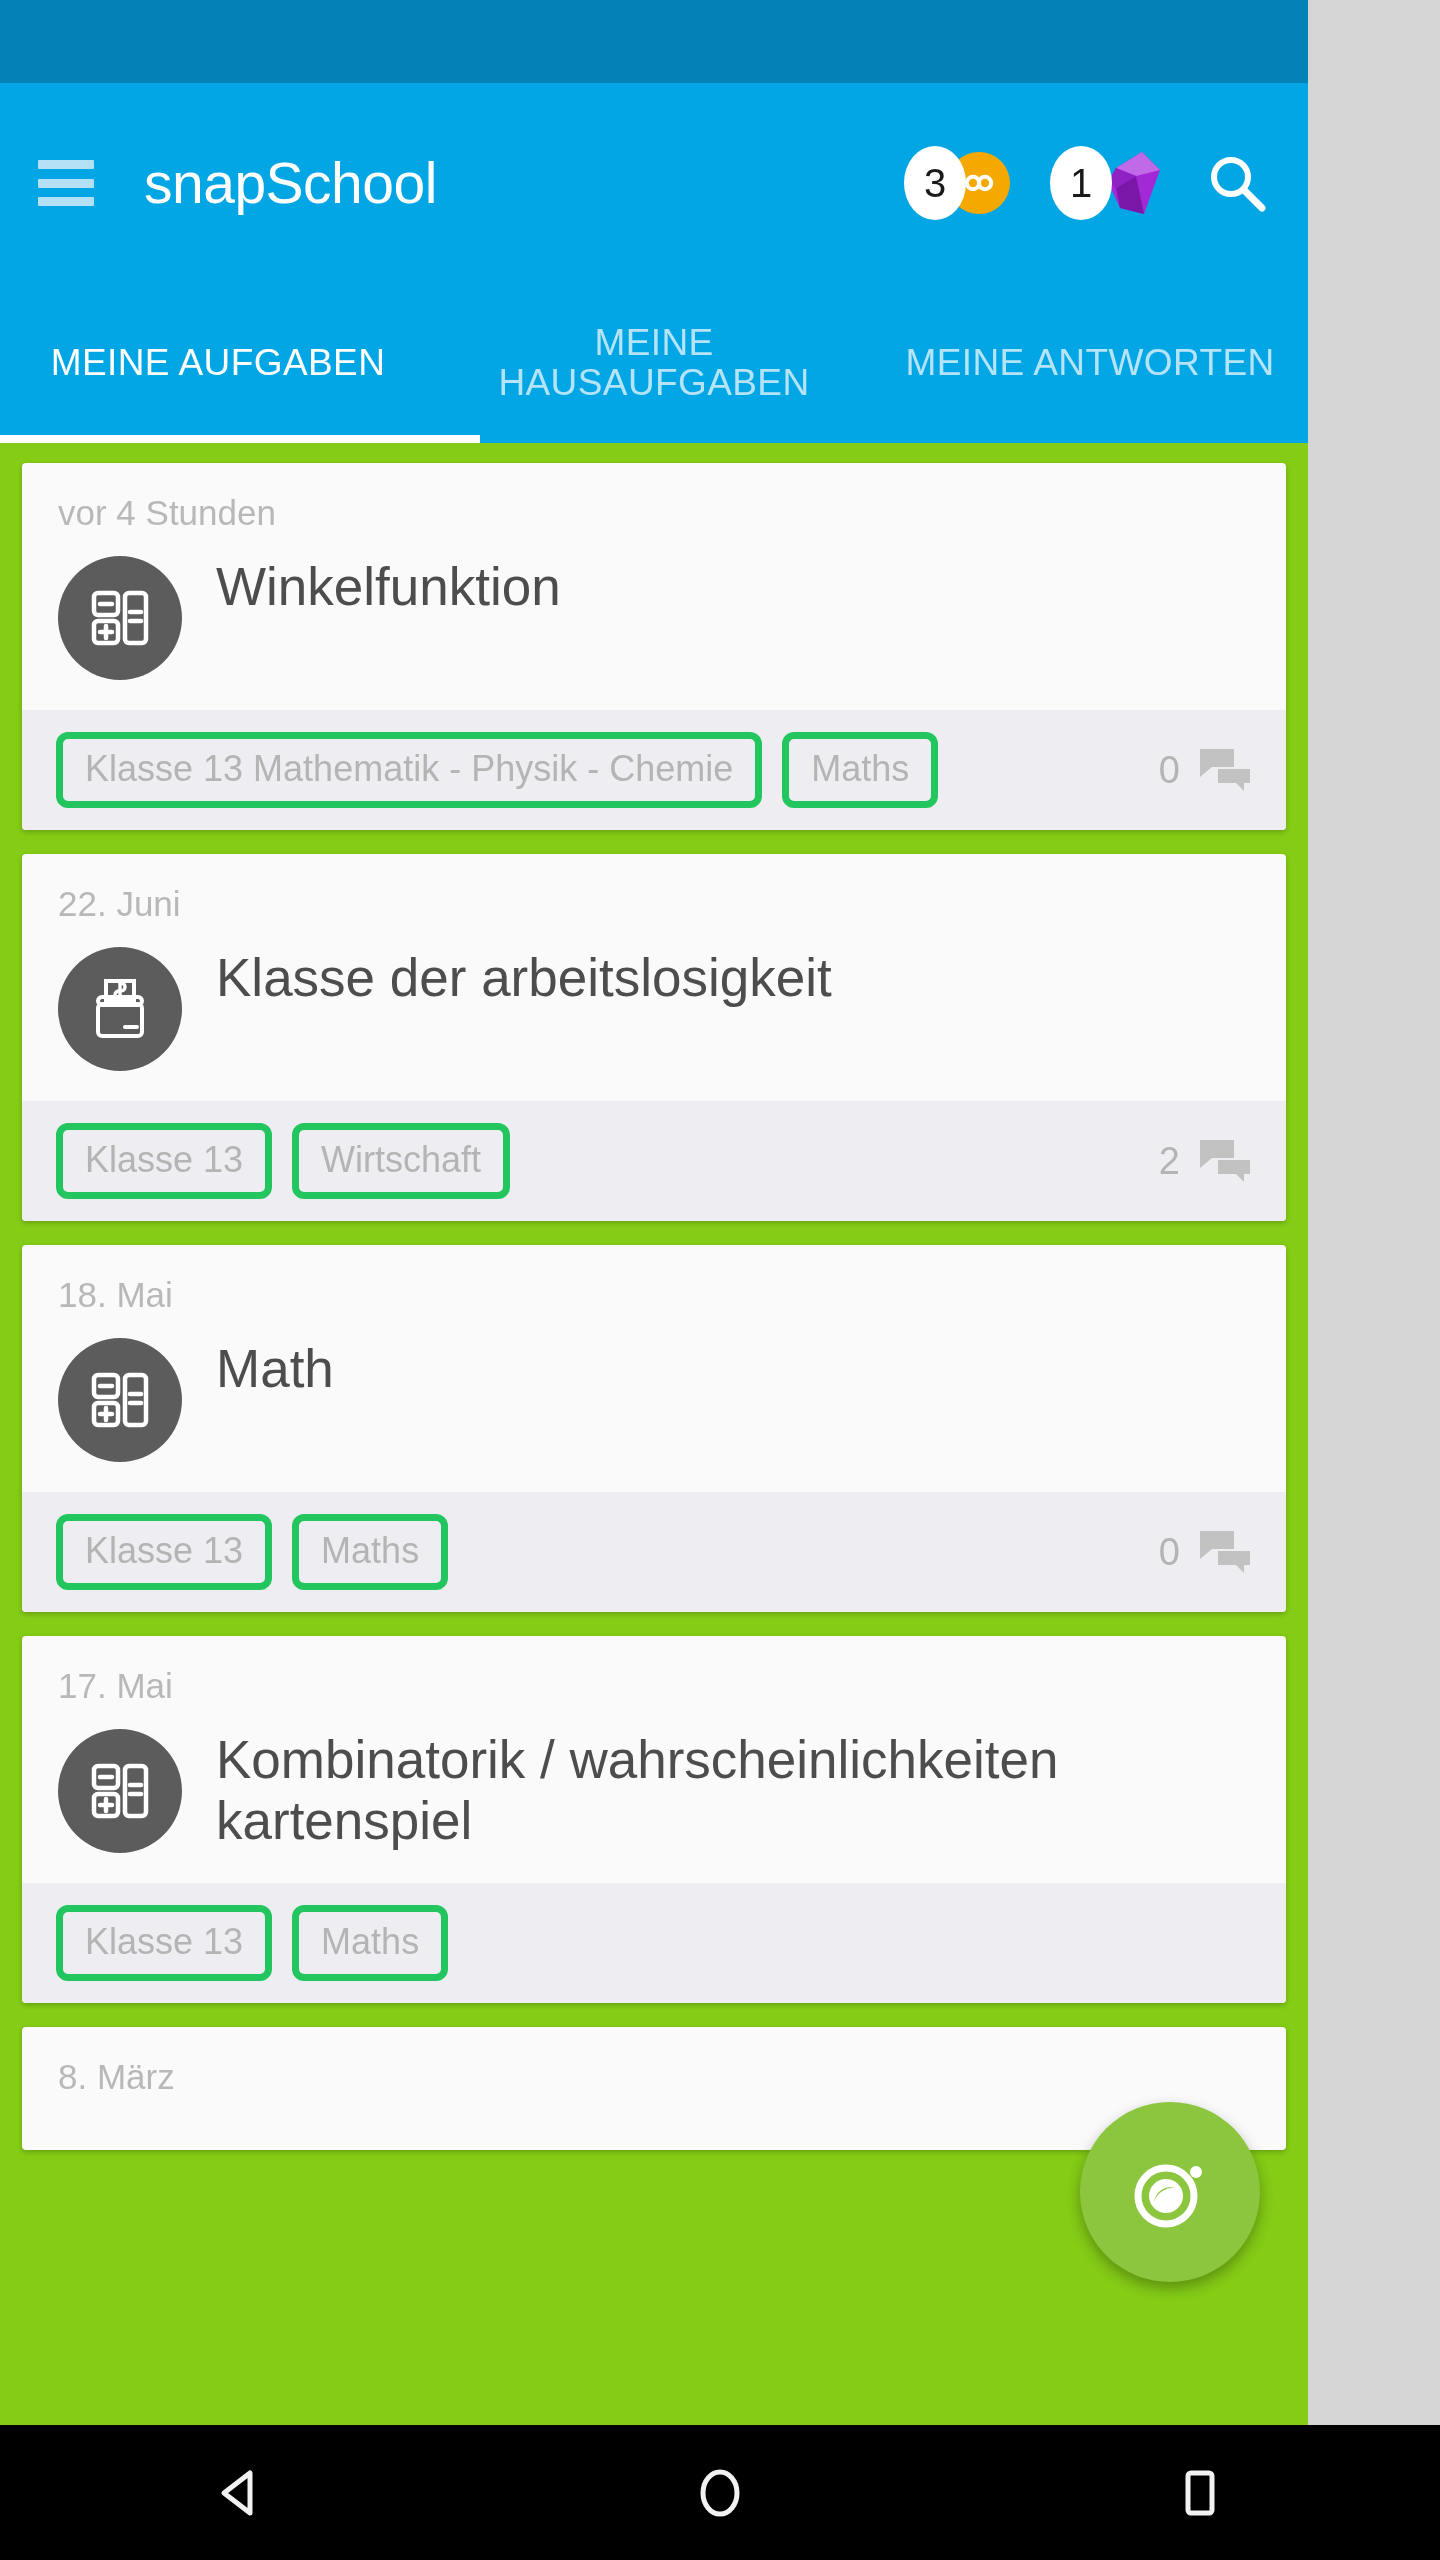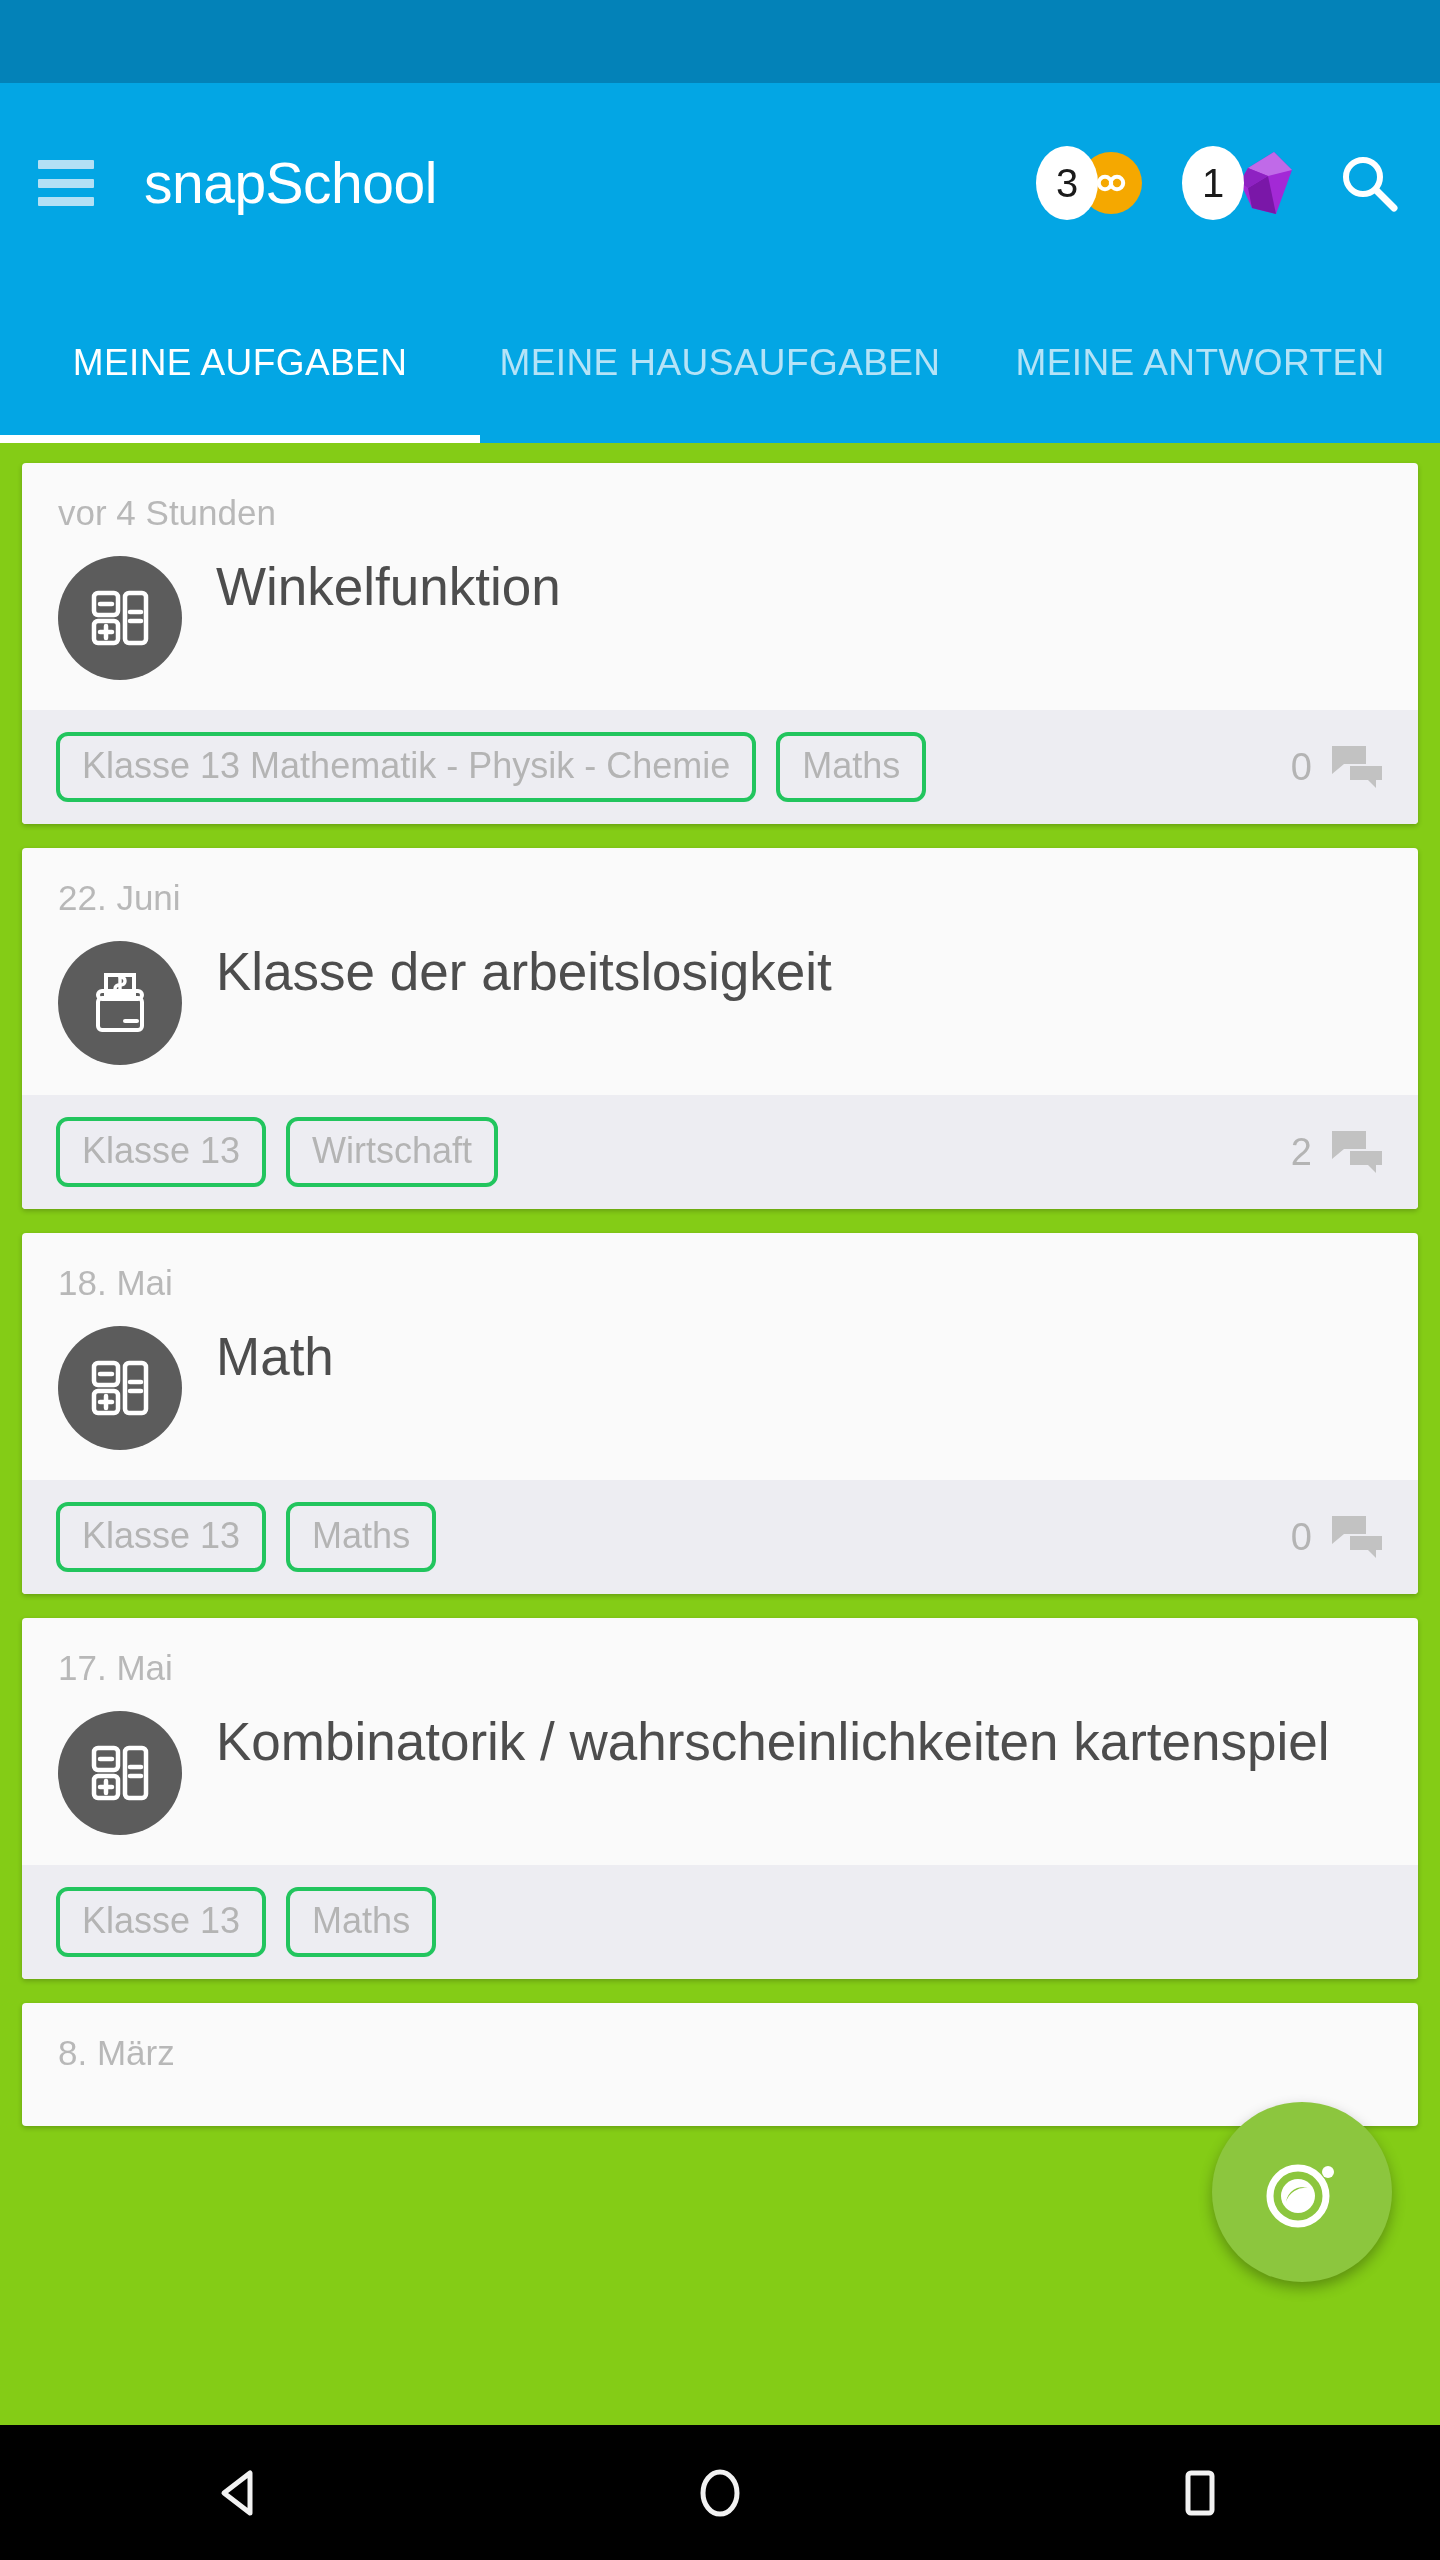--- a/index.html
+++ b/index.html
@@ -2,21 +2,21 @@
 <html><head>
 <meta charset="utf-8">
 <style>
   * { margin:0; padding:0; box-sizing:border-box; }
   html, body {
     width:1440px; height:2560px;
     background:#D5D5D5;
     font-family:"Liberation Sans", sans-serif;
     overflow:hidden;
   }
-  .screen { position:relative; width:1440px; height:2560px; background:#D6D6D6; }
+  .screen { position:relative; width:1308px; height:2560px; background:#D6D6D6; }
 
   
   .status-bar { height:83px; background:#0382B8; width:100%; }
 
   
   .app-bar {
     height:200px; background:#03A6E4;
     display:flex; align-items:center;
     padding:0 38px;
     position:relative;
@@ -92,21 +92,21 @@
   .card-title {
     color:#4D4D4D; font-size:53px; font-weight:400; line-height:1.16;
     word-break:break-word;
   }
   .card-footer {
     background:#EDEDF2;
     display:flex; align-items:center; gap:20px;
     padding:22px 34px;
   }
   .chip {
-    border:4px solid #22c55e; border-radius:12px;
+    border:7px solid #22c55e; border-radius:12px;
     color:#B4B4B4; font-size:36px; font-weight:400;
     padding:12px 22px 14px 22px; white-space:nowrap; line-height:1;
   }
   .comment-wrap { display:flex; align-items:center; gap:18px; margin-left:auto; }
   .comment-count { color:#B4B4B4; font-size:38px; line-height:1; }
   .comment-icon { width:54px; height:46px; }
   .comment-icon svg { width:54px; height:46px; display:block; }
 
   
   .fab {

